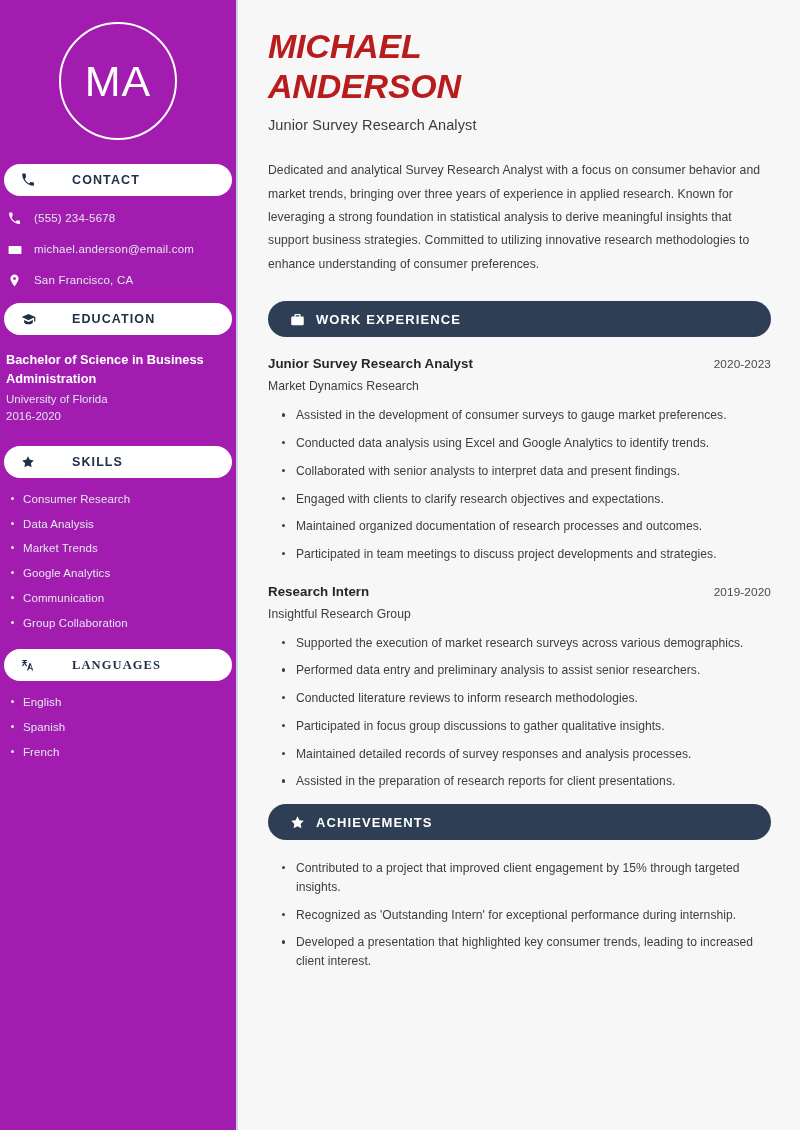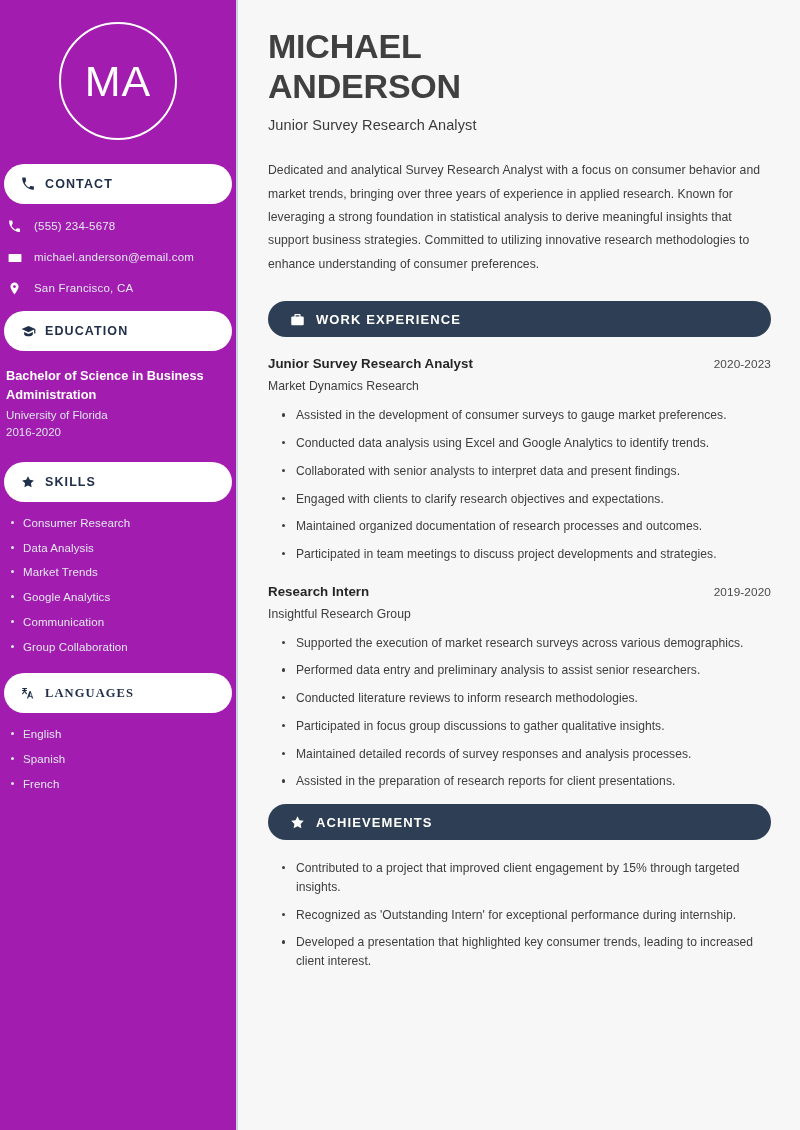--- a/index.html
+++ b/index.html
@@ -55,26 +55,27 @@
     font-size: 43px;
     font-weight: 400;
     letter-spacing: 1px;
     color: #ffffff;
     line-height: 1;
   }
 
   .pill {
     background: #ffffff;
     border-radius: 40px;
-    height: 40px;
+    height: 32px;
     display: flex;
     align-items: center;
     padding: 0 16px;
     box-sizing: border-box;
     margin-bottom: 14px;
+    gap: 27px;
   }
   .pill-icon {
     display: flex;
     align-items: center;
     justify-content: center;
     width: 16px;
     height: 16px;
     margin-right: 9px;
     color: #21304a;
     flex: 0 0 auto;
@@ -162,24 +163,25 @@
     flex: 1;
     box-sizing: border-box;
     padding: 26px 29px 0 30px;
     background: #f7f7f8;
     position: relative;
   }
 
   .name {
     font-size: 34px;
     font-weight: bold;
-    color: #404040;
+    color: #b91c1c;
     line-height: 1.18;
     letter-spacing: -0.2px;
     margin: 0 0 0 0;
+    font-style: italic;
   }
   .name span { display: block; }
   .job-title {
     font-size: 14.5px;
     color: #3b3b3b;
     margin-top: 11px;
     letter-spacing: 0.1px;
   }
 
   .summary {

